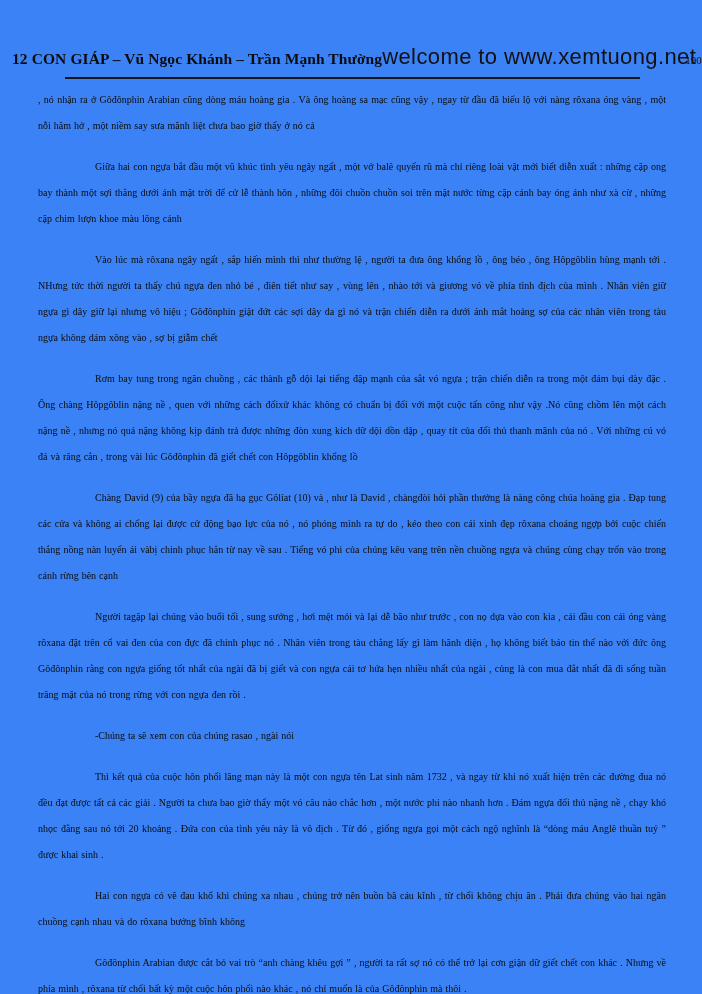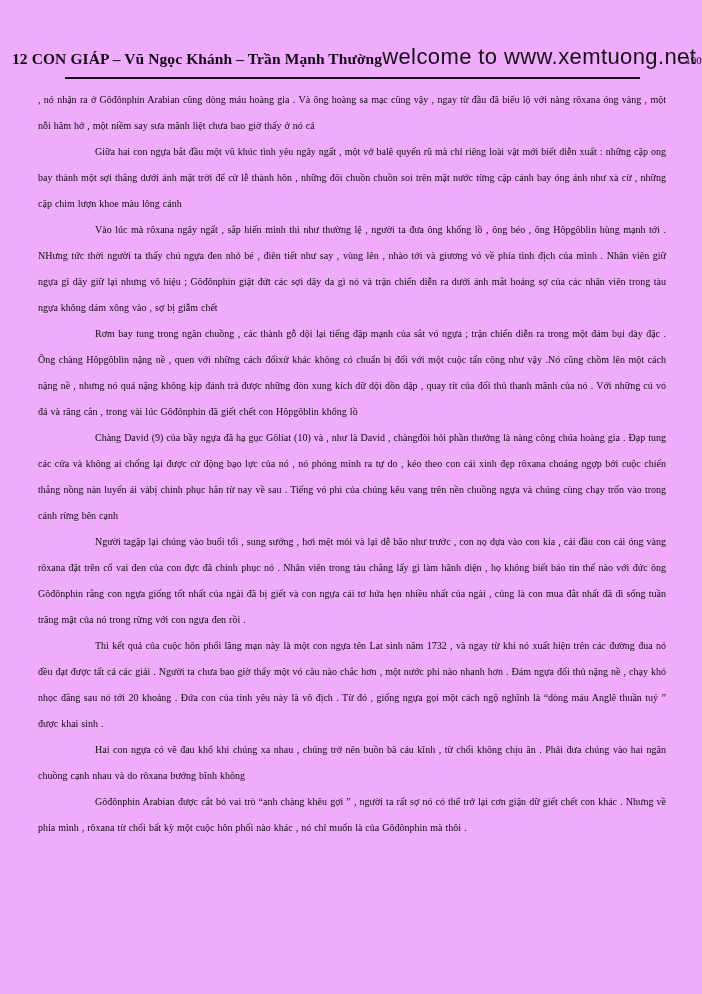--- a/index.html
+++ b/index.html
@@ -1,21 +1,21 @@
 <!DOCTYPE html>
 <html><head>
 <meta charset="utf-8">
 <style>
   html, body { margin: 0; padding: 0; background: #e8e8e8; }
   .page {
     position: relative;
     width: 702px;
     height: 994px;
     margin: 0 auto;
-    background: #f0abfc;
+    background: #3b82f6;
     color: #0c0c0c;
     font-family: "Liberation Serif", serif;
     box-sizing: border-box;
     overflow: hidden;
   }
   .header {
     display: flex;
     justify-content: space-between;
     align-items: baseline;
     padding: 44px 16px 0 12px;
@@ -49,21 +49,21 @@
     margin: 7px 62px 0 65px;
   }
   .body-text {
     padding: 8px 36px 0 38px;
     font-size: 10px;
     line-height: 26px;
     text-align: justify;
     word-spacing: 0.5px;
   }
   .para { margin: 0; }
-  .para.indent { text-indent: 57px; }
+  .para.indent { text-indent: 57px; margin-top: 15px; }
   .para.gap { }
 </style>
 </head>
 <body>
 
 <div class="page">
   <div class="header">
     <div class="header-title">12 CON GIÁP – Vũ Ngọc Khánh – Trần Mạnh Thường</div>
     <div class="header-right">
       <span class="header-link">welcome to www.xemtuong.net</span>
@@ -71,17 +71,18 @@
     </div>
   </div>
   <div class="header-rule"></div>
   <div class="body-text">
       <p class="para">, nó nhận ra ở Gôđônphin Arabian cũng dòng máu hoàng gia . Và ông hoàng sa mạc cũng vậy , ngay từ đầu đã biểu lộ với nàng rôxana óng vàng , một nỗi hăm hở , một niềm say sưa mãnh liệt chưa bao giờ thấy ở nó cả</p>
       <p class="para indent">Giữa hai con ngựa bắt đầu một vũ khúc tình yêu ngây ngất , một vở balê quyến rũ mà chỉ riêng loài vật mới biết diễn xuất : những cặp ong bay thành một sợi thẳng dưới ánh mặt trời để cử lễ thành hôn , những đôi chuồn chuồn soi trên mặt nước từng cặp cánh bay óng ánh như xà cừ , những cặp chim lượn khoe màu lông cánh</p>
       <p class="para indent">Vào lúc mà rôxana ngây ngất , sắp hiến mình thì như thường lệ , người ta đưa ông khổng lồ , ông béo , ông Hôpgôblin hùng mạnh tới . NHưng tức thời người ta thấy chú ngựa đen nhỏ bé , điên tiết như say , vùng lên , nhào tới và giương vó về phía tình địch của mình . Nhân viên giữ ngựa gì dây giữ lại nhưng vô hiệu ; Gôđônphin giật đứt các sợi dây da gì nó và trận chiến diễn ra dưới ánh mắt hoảng sợ của các nhân viên trong tàu ngựa không dám xông vào , sợ bị giẫm chết</p>
       <p class="para indent">Rơm bay tung trong ngăn chuồng , các thành gỗ dội lại tiếng đập mạnh của sắt vó ngựa ; trận chiến diễn ra trong một đám bụi dày đặc . Ông chàng Hôpgôblin nặng nề , quen với những cách đốixử khác không có chuẩn bị đối với một cuộc tấn công như vậy .Nó cũng chồm lên một cách nặng nề , nhưng nó quá nặng không kịp đánh trả được những đòn xung kích dữ dội dồn dập , quay tít của đối thủ thanh mãnh của nó . Với những cú vó đá và răng cắn , trong vài lúc Gôđônphin đã giết chết con Hôpgôblin khổng lồ</p>
       <p class="para indent">Chàng David (9) của bầy ngựa đã hạ gục Gôlíat (10) và , như là David , chàngđòi hỏi phần thưởng là nàng công chúa hoàng gia . Đạp tung các cửa và không ai chống lại được cử động bạo lực của nó , nó phóng mình ra tự do , kéo theo con cái xinh đẹp rôxana choáng ngợp bởi cuộc chiến thắng nồng nàn luyến ái vàbị chinh phục hẳn từ nay về sau . Tiếng vó phi của chúng kêu vang trên nền chuồng ngựa và chúng cùng chạy trốn vào trong cánh rừng bên cạnh</p>
       <p class="para indent gap">Người tagặp lại chúng vào buổi tối , sung sướng , hơi mệt mỏi và lại dễ bão như trước , con nọ dựa vào con kia , cái đầu con cái óng vàng rôxana đặt trên cổ vai đen của con đực đã chinh phục nó . Nhân viên trong tàu chẳng lấy gì làm hãnh diện , họ không biết báo tin thế nào với đức ông Gôđônphin rằng con ngựa giống tốt nhất của ngài đã bị giết và con ngựa cái tơ hứa hẹn nhiều nhất của ngài , củng là con mua đắt nhất đã đi sống tuần trăng mật của nó trong rừng với con ngựa đen rồi .</p>
+      <p class="para indent">-Chúng ta sẽ xem con của chúng rasao , ngài nói</p>
       <p class="para indent">Thì kết quả của cuộc hôn phối lãng mạn này là một con ngựa tên Lat sinh năm 1732 , và ngay từ khi nó xuất hiện trên các đường đua nó đều đạt được tất cả các giải . Người ta chưa bao giờ thấy một vó câu nào chắc hơn , một nước phi nào nhanh hơn . Đám ngựa đối thủ nặng nề , chạy khó nhọc đằng sau nó tới 20 khoảng . Đứa con của tình yêu này là vô địch . Từ đó , giống ngựa gọi một cách ngộ nghĩnh là “dòng máu Anglê thuần tuý ” được khai sinh .</p>
       <p class="para indent">Hai con ngựa có vẽ đau khổ khi chúng xa nhau , chúng trở nên buồn bã cáu kĩnh , từ chối không chịu ăn . Phải đưa chúng vào hai ngăn chuồng cạnh nhau và do rôxana bướng bĩnh không</p>
       <p class="para indent">Gôđônphin Arabian được cắt bỏ vai trò “anh chàng khêu gợi ” , người ta rất sợ nó có thể trở lại cơn giận dữ giết chết con khác . Nhưng về phía mình , rôxana từ chối bất kỳ một cuộc hôn phối nào khác , nó chỉ muốn là của Gôđônphin mà thôi .</p>
     </div>
 </div>
 
 </body></html>

